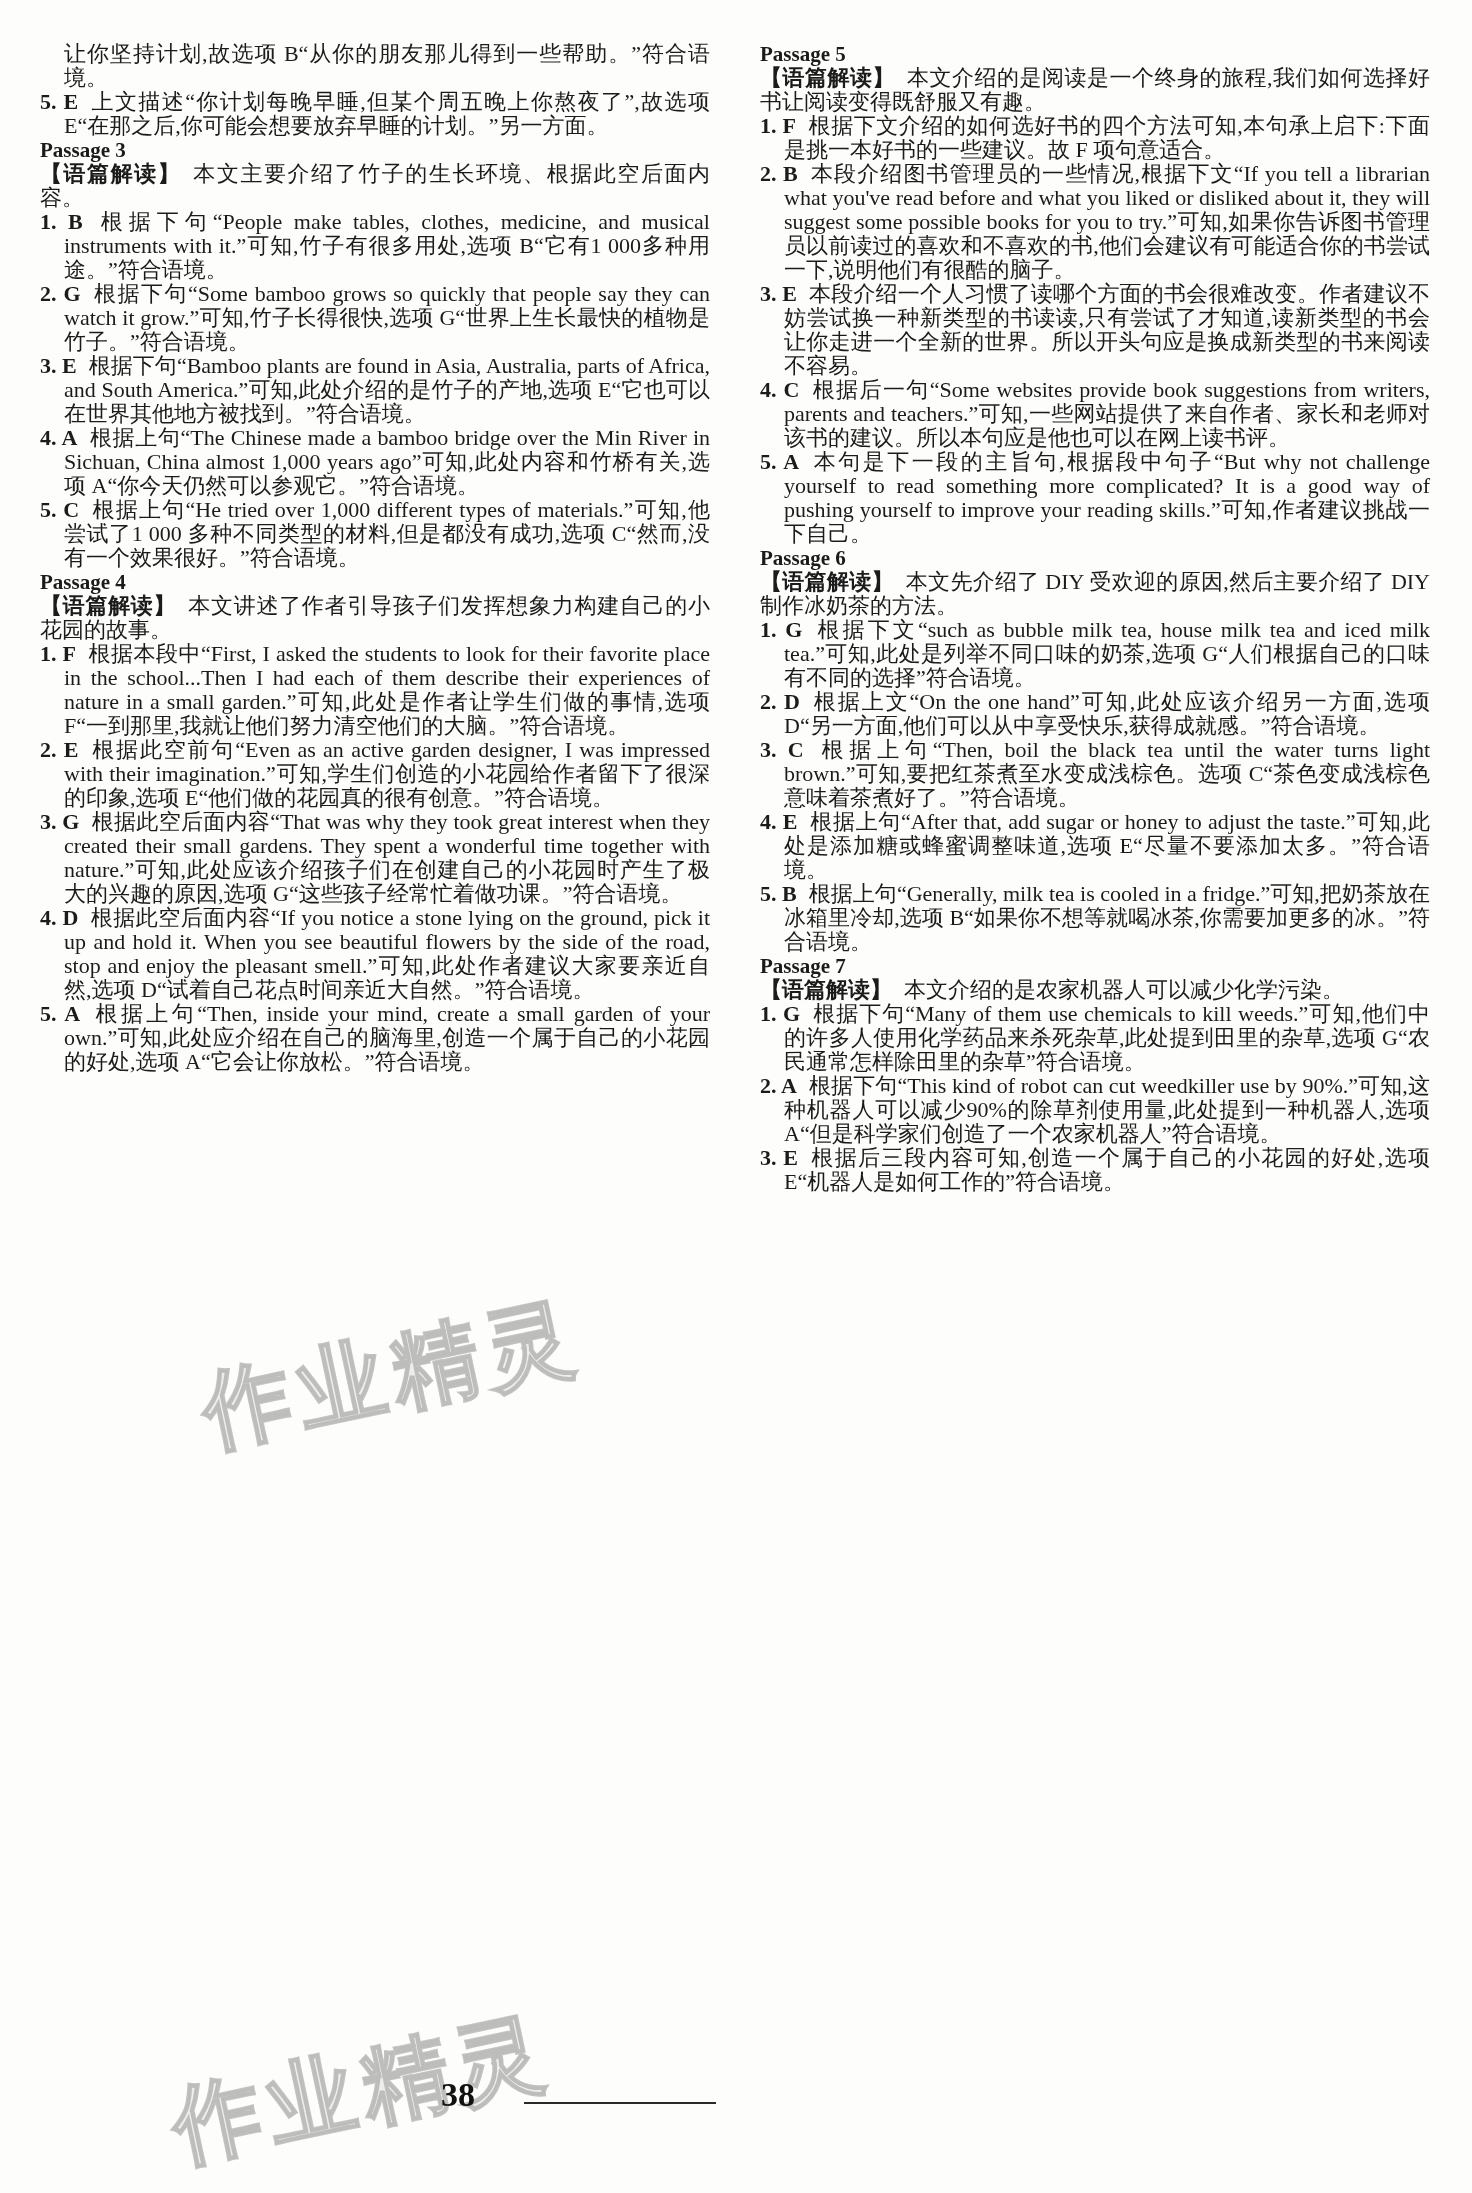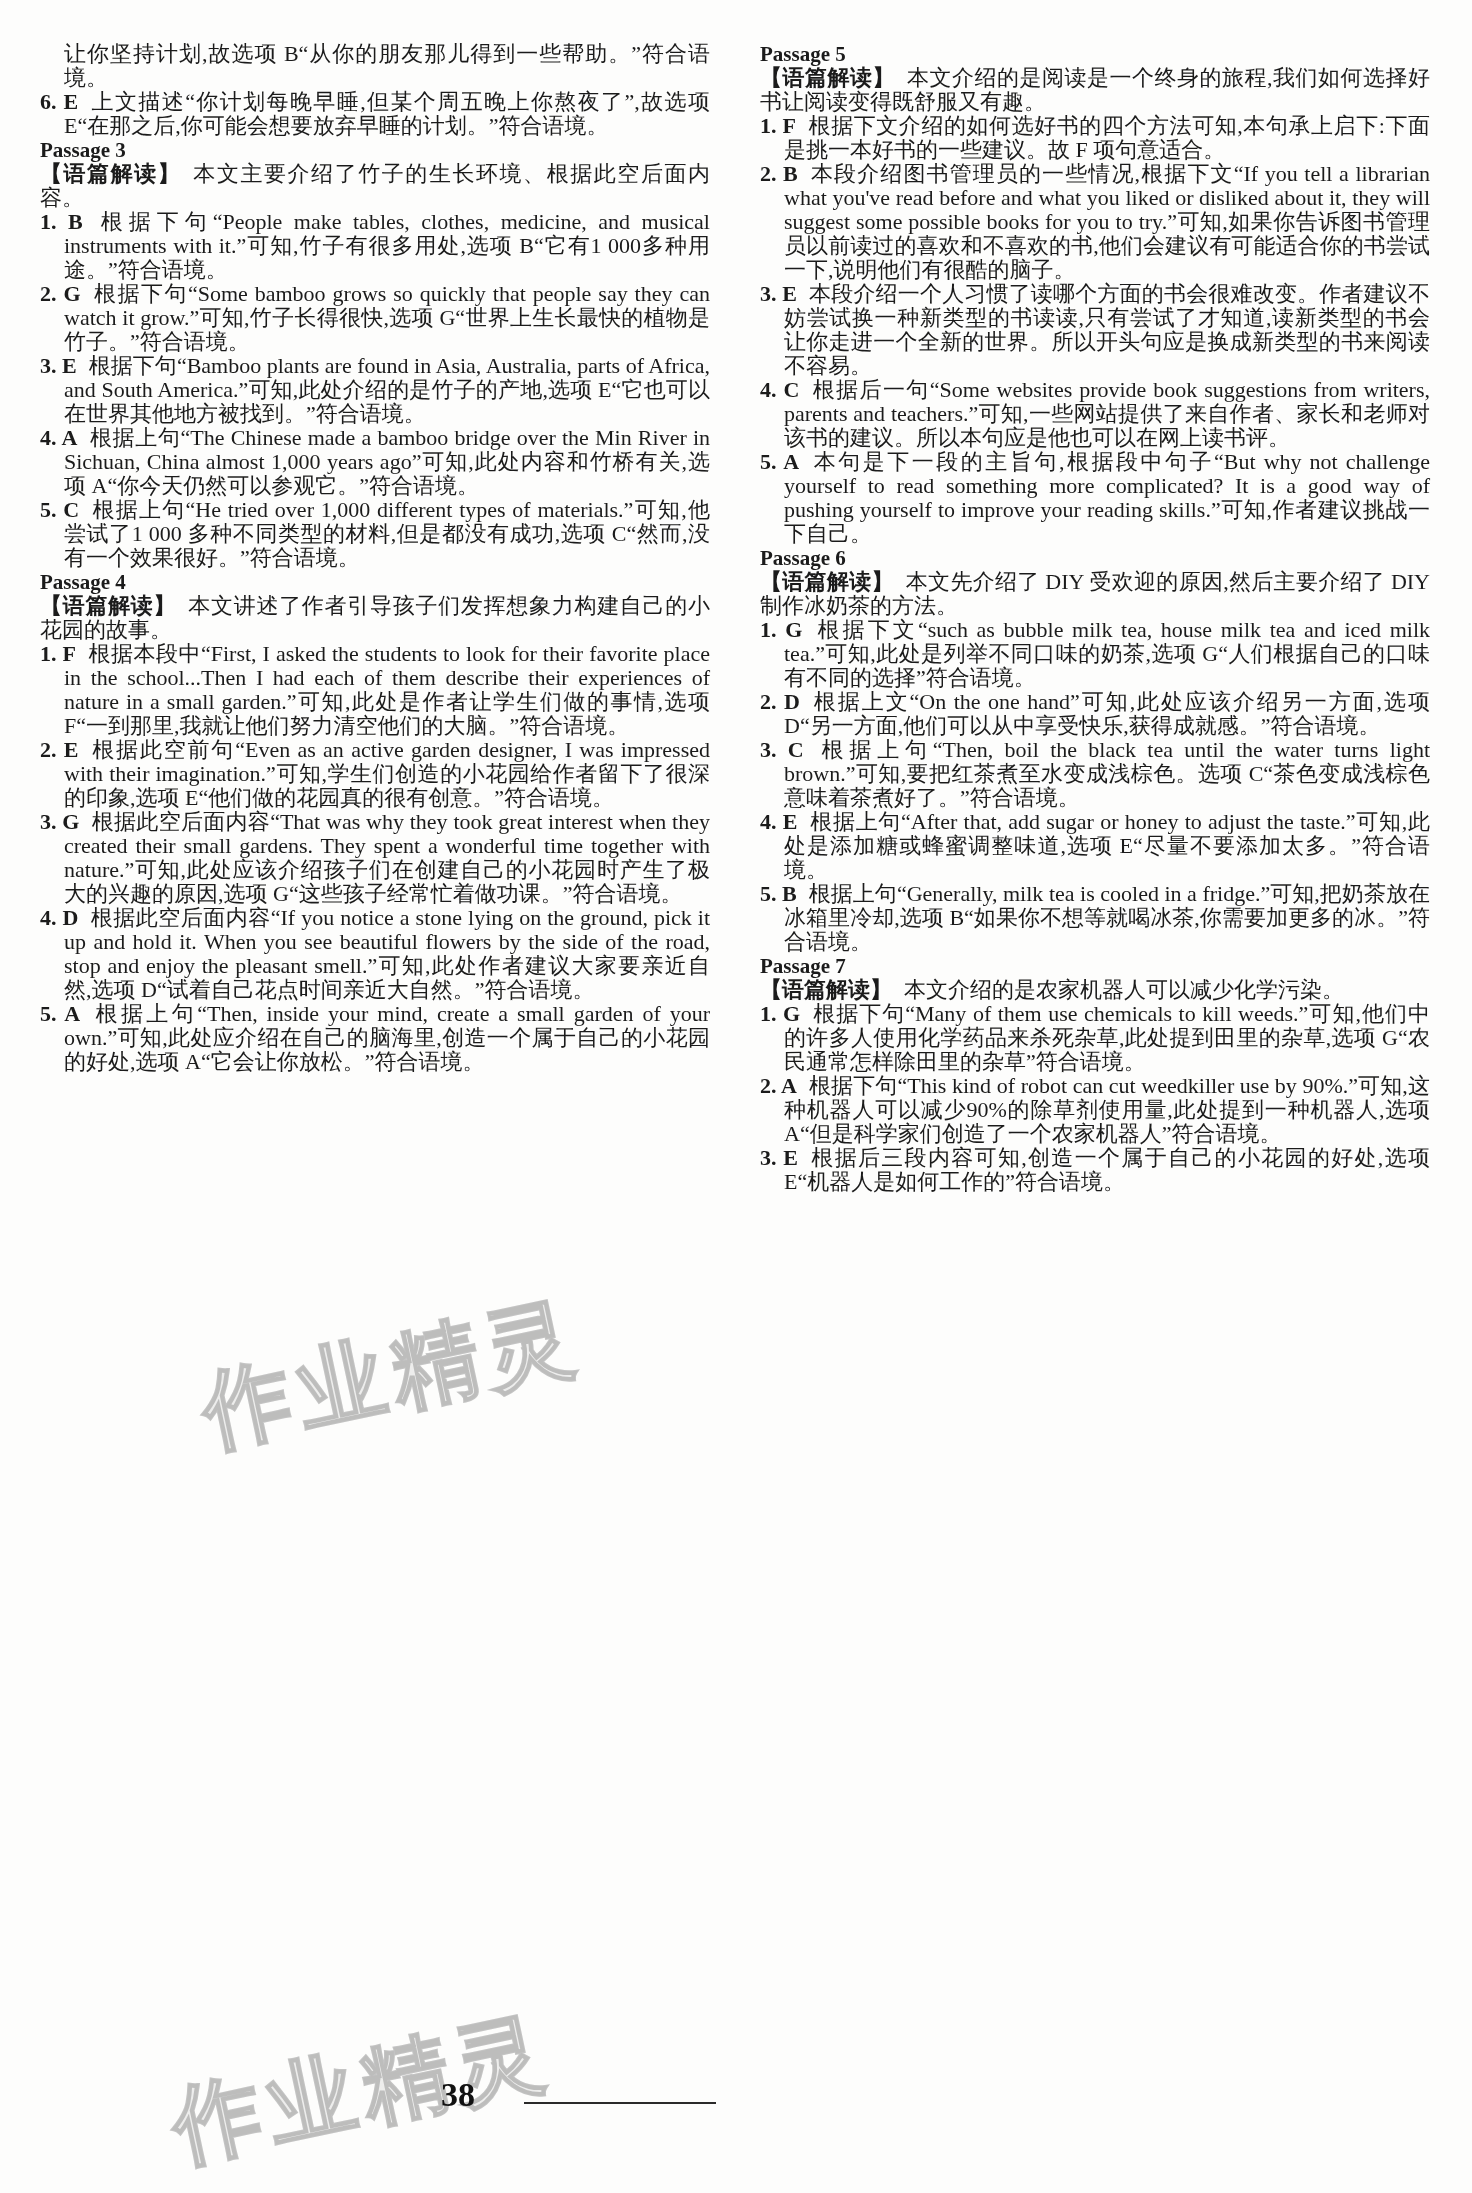--- a/index.html
+++ b/index.html
@@ -85,21 +85,21 @@
   }
 </style>
 </head>
 <body>
 
 <div class="page">
 
   <div class="columns">
     <div class="col">
         <div class="block cont"><span class="body-text">让你坚持计划,故选项 B“从你的朋友那儿得到一些帮助。”符合语境。</span></div>
-        <div class="block item"><span class="item-label">6. E</span><span class="body-text">上文描述“你计划每晚早睡,但某个周五晚上你熬夜了”,故选项 E“在那之后,你可能会想要放弃早睡的计划。”符合语境。</span></div>
+        <div class="block item"><span class="item-label">5. E</span><span class="body-text">上文描述“你计划每晚早睡,但某个周五晚上你熬夜了”,故选项 E“在那之后,你可能会想要放弃早睡的计划。”另一方面。</span></div>
         <div class="block heading">Passage 3</div>
         <div class="block intro"><span class="intro-label">【语篇解读】</span><span class="body-text">本文主要介绍了竹子的生长环境、根据此空后面内容。</span></div>
         <div class="block item"><span class="item-label">1. B</span><span class="body-text">根据下句“People make tables, clothes, medicine, and musical instruments with it.”可知,竹子有很多用处,选项 B“它有1 000多种用途。”符合语境。</span></div>
         <div class="block item"><span class="item-label">2. G</span><span class="body-text">根据下句“Some bamboo grows so quickly that people say they can watch it grow.”可知,竹子长得很快,选项 G“世界上生长最快的植物是竹子。”符合语境。</span></div>
         <div class="block item"><span class="item-label">3. E</span><span class="body-text">根据下句“Bamboo plants are found in Asia, Australia, parts of Africa, and South America.”可知,此处介绍的是竹子的产地,选项 E“它也可以在世界其他地方被找到。”符合语境。</span></div>
         <div class="block item"><span class="item-label">4. A</span><span class="body-text">根据上句“The Chinese made a bamboo bridge over the Min River in Sichuan, China almost 1,000 years ago”可知,此处内容和竹桥有关,选项 A“你今天仍然可以参观它。”符合语境。</span></div>
         <div class="block item"><span class="item-label">5. C</span><span class="body-text">根据上句“He tried over 1,000 different types of materials.”可知,他尝试了1 000 多种不同类型的材料,但是都没有成功,选项 C“然而,没有一个效果很好。”符合语境。</span></div>
         <div class="block heading">Passage 4</div>
         <div class="block intro"><span class="intro-label">【语篇解读】</span><span class="body-text">本文讲述了作者引导孩子们发挥想象力构建自己的小花园的故事。</span></div>
         <div class="block item"><span class="item-label">1. F</span><span class="body-text">根据本段中“First, I asked the students to look for their favorite place in the school...Then I had each of them describe their experiences of nature in a small garden.”可知,此处是作者让学生们做的事情,选项 F“一到那里,我就让他们努力清空他们的大脑。”符合语境。</span></div>

